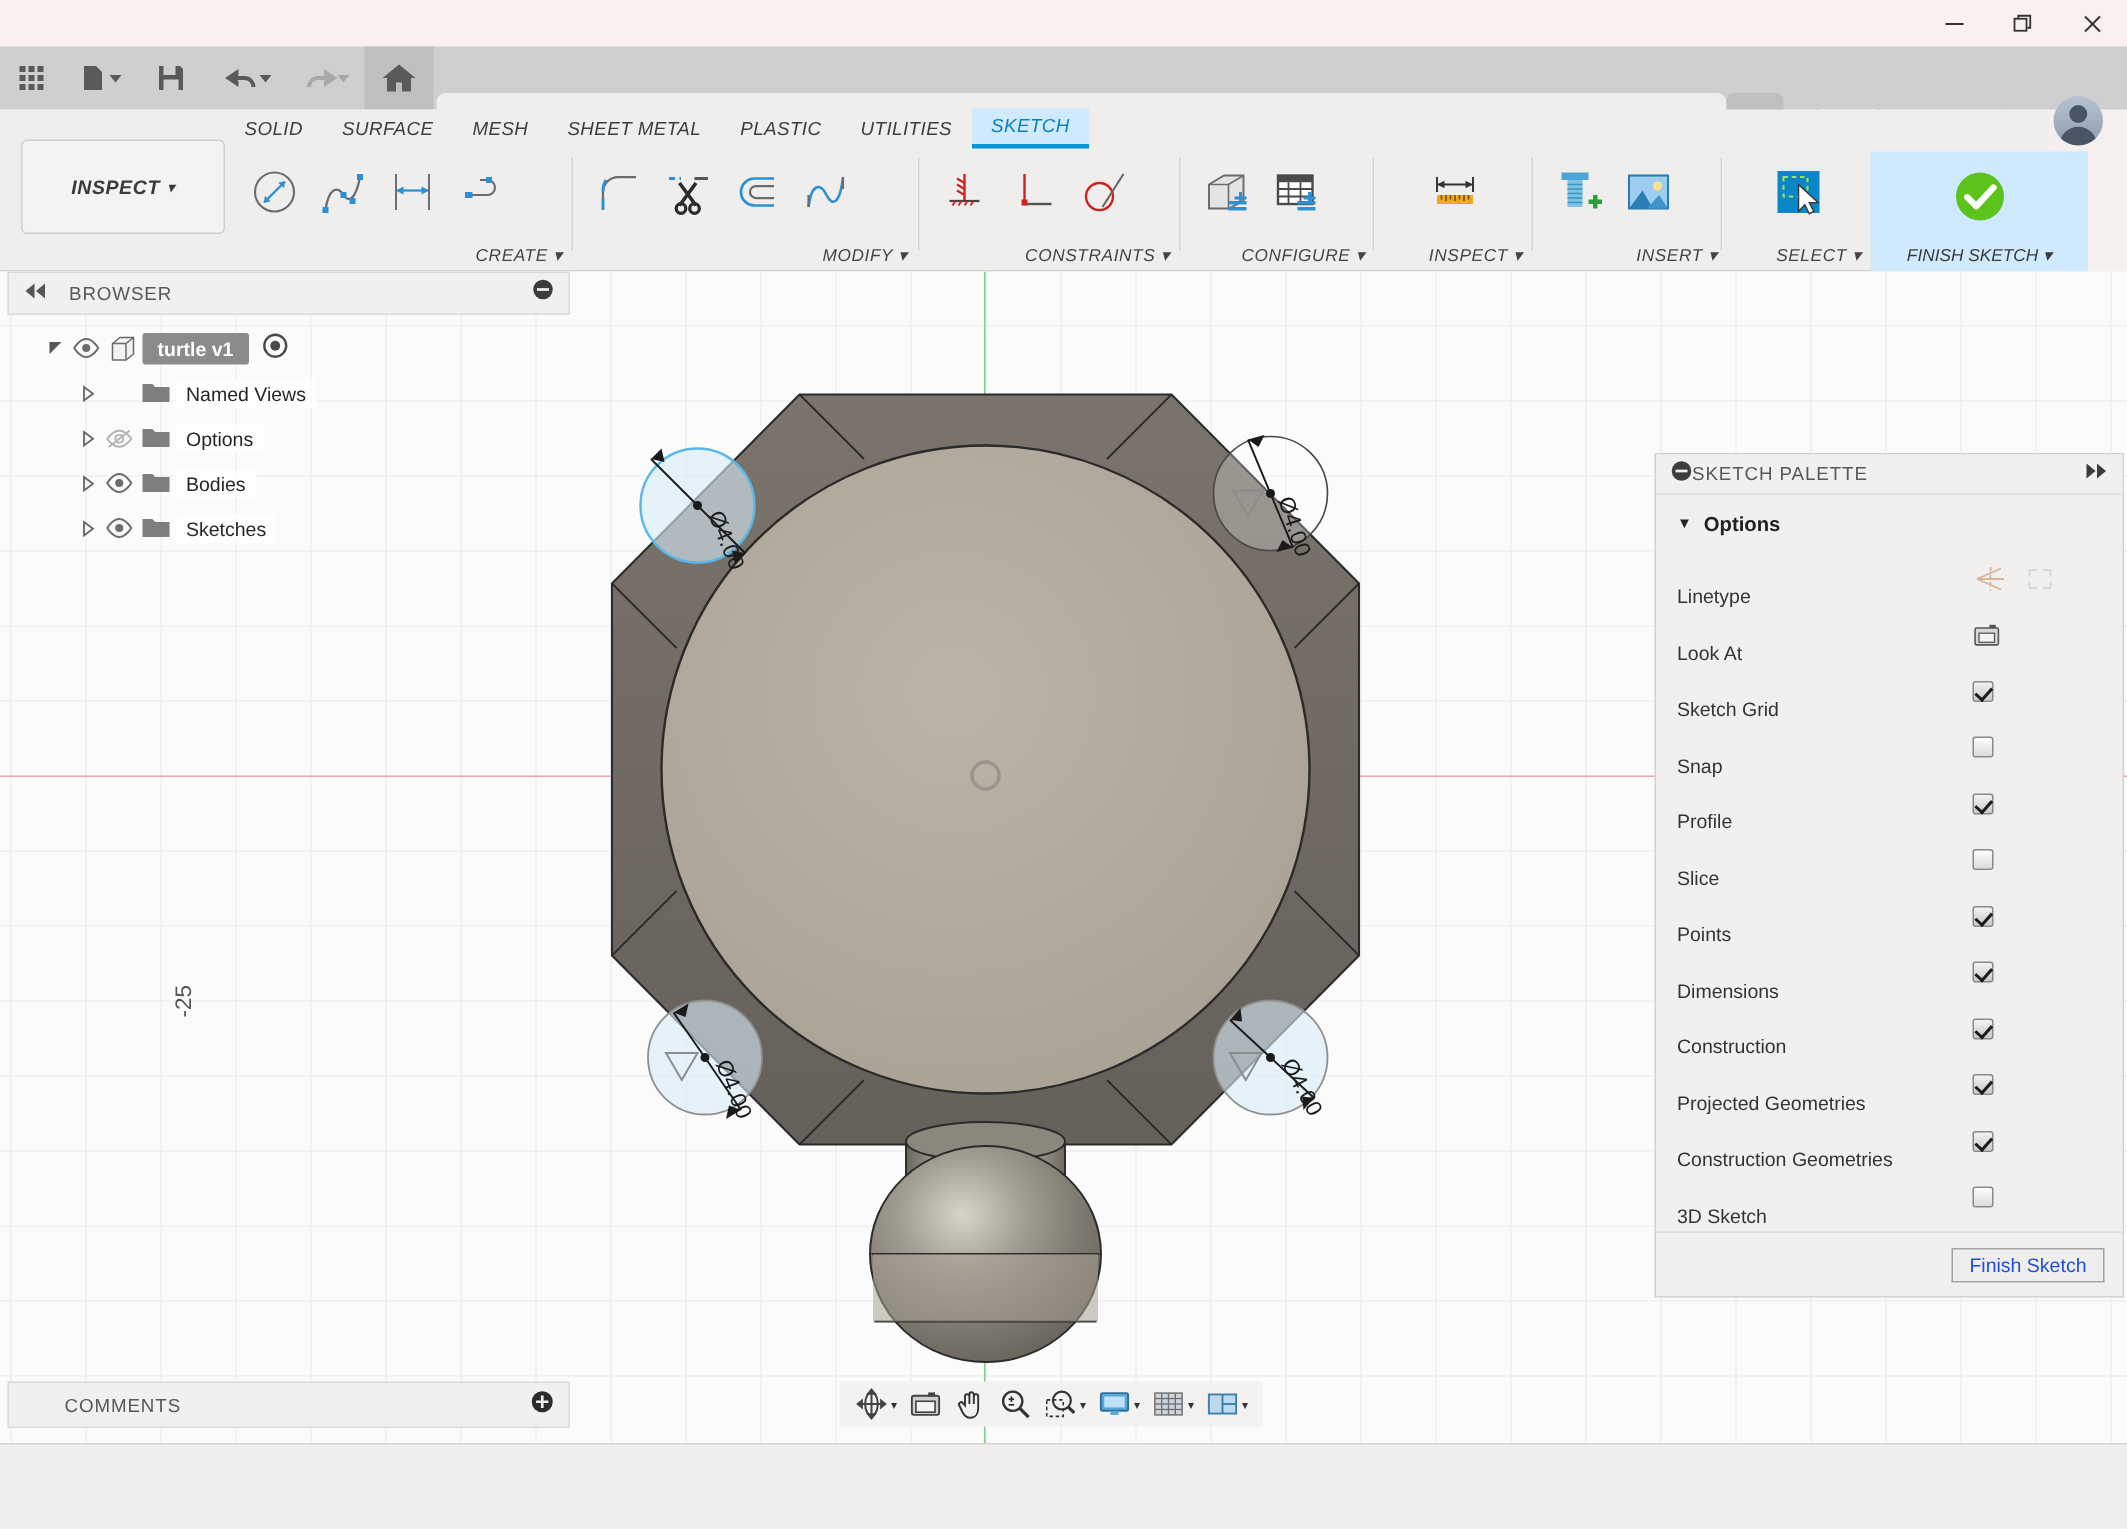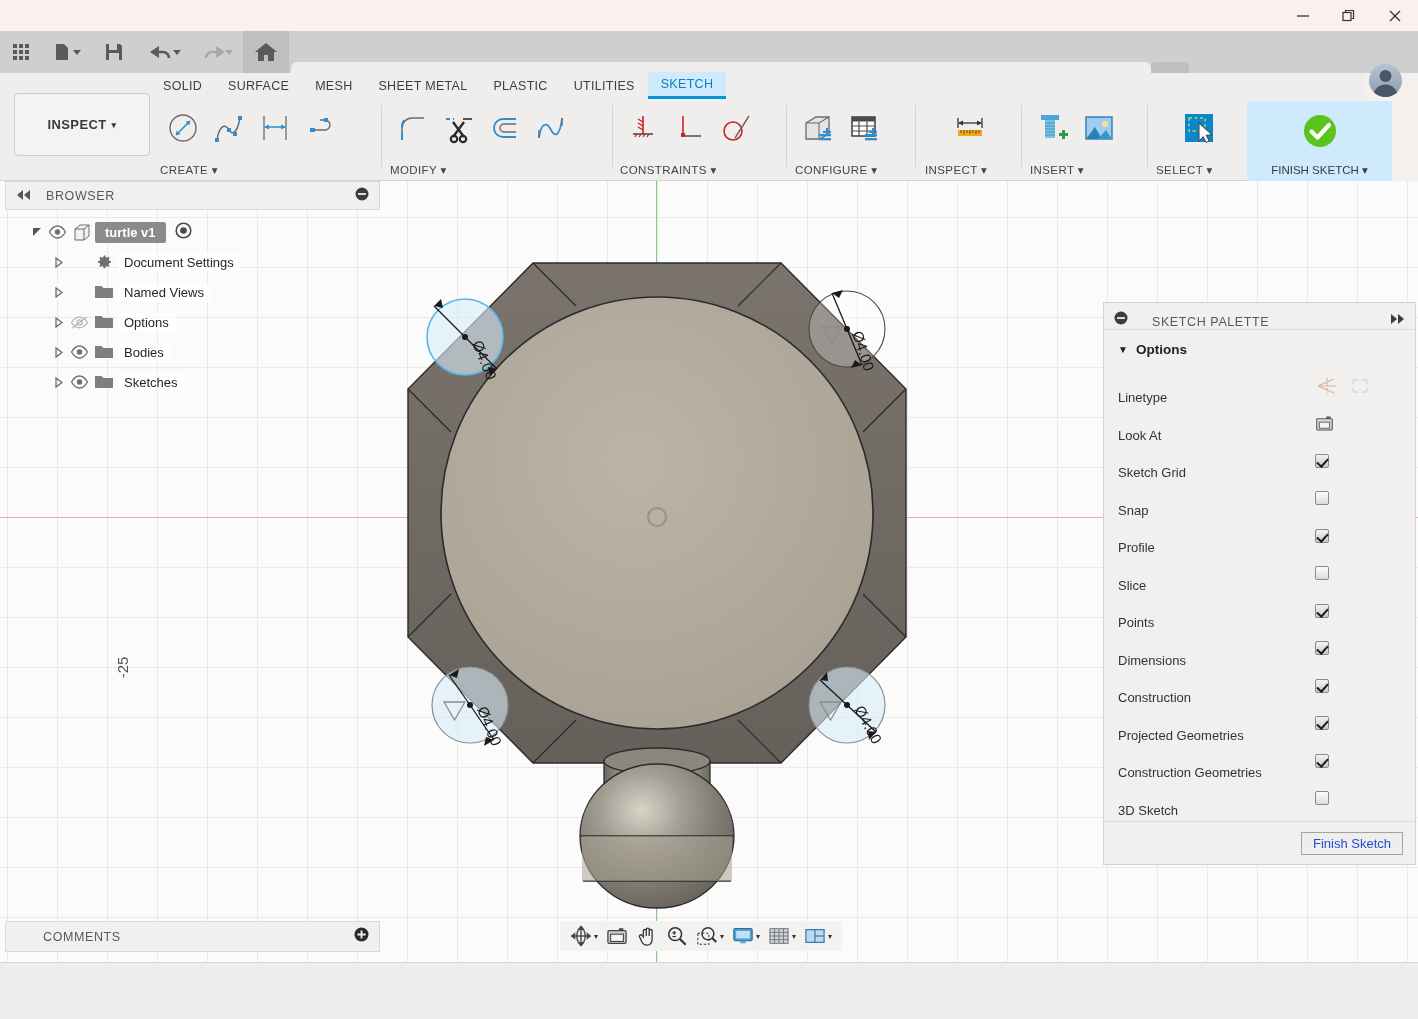--- a/index.html
+++ b/index.html
@@ -31,34 +31,34 @@
   .tabclose{ position:absolute; right:18px; top:12px; width:18px; height:18px; cursor:pointer;}
   .plustab{ position:absolute; left:1151px; top:31px; width:38px; height:42px; background:#bfbfbf;
             display:flex; align-items:center; justify-content:center; border-radius:5px 5px 0 0;}
   .ricon{ position:absolute; top:36px; width:32px; height:32px; display:flex; align-items:center; justify-content:center;}
   .avatar{ position:absolute; left:1369px; top:33px; width:33px; height:33px; border-radius:50%;
            background:linear-gradient(#b7c3d1,#8c9cae); overflow:hidden; }
 
   
   .ribbon{
     position:absolute; left:0; top:73px; width:1366px; height:108px;
-    background:#f0eeec; border-bottom:1px solid #d2d0ce;
+    background:#f0eeec; border-bottom:1px solid #d2d0ce;font-style:italic;
   }
   .ribtabs{ position:absolute; left:150px; top:0px; height:25px; display:flex; align-items:center; }
   .ribtab{ font-size:12.5px; color:#3d3d3d; letter-spacing:.3px; padding:5px 13px; cursor:pointer; white-space:nowrap;}
   .ribtab.active{ background:#cfeafc; color:#0d7fc4; border-bottom:3px solid #0696d7; font-weight:normal;}
   .designbox{
     position:absolute; left:14px; top:20px; width:136px; height:63px;
     border:1px solid #cfcdcb; border-radius:4px; background:#f5f3f1;
     display:flex; align-items:center; justify-content:center;
     font-size:13px; font-weight:bold; color:#3a3a3a; letter-spacing:.4px; cursor:pointer;
   }
   .panel{ position:absolute; top:30px; height:78px; }
   .panel .tools{ display:flex; align-items:flex-start; height:52px; }
-  .panel .plabel{ position:absolute; bottom:4px; width:100%; text-align:left;
+  .panel .plabel{ position:absolute; bottom:4px; width:100%; text-align:right;
                   font-size:11.5px; color:#444; letter-spacing:.4px; white-space:nowrap;}
   .tool{ width:46px; height:50px; display:flex; align-items:center; justify-content:center; cursor:pointer;}
   .vsep{ position:absolute; top:32px; width:1px; height:62px; background:#d6d4d2; }
   .finishbox{ position:absolute; left:1247px; top:28px; width:145px; height:80px; background:#cfeafc; cursor:pointer;}
   .finishbox .plabel{ position:absolute; bottom:4px; width:100%; text-align:center; font-size:11.5px; color:#3a3a3a;}
 
   
   .canvas{
     position:absolute; left:0; top:181px; width:1418px; height:781px;
     background:#fbfbfb; overflow:hidden;
@@ -97,21 +97,21 @@
   .rootrow .rowlabel{ background:#8b8b8b; color:#fff; font-weight:bold; padding:3px 10px;}
 
   
   .comments{ position:absolute; left:5px; top:921px; width:375px; height:31px;
              background:#f2f0ee; border:1px solid #dcdad8; display:flex; align-items:center; padding:0 10px;}
   .comments .ctxt{ font-size:12.5px; color:#585858; letter-spacing:.6px; flex:1; margin-left:27px;}
 
   
   .palette{ position:absolute; left:1103px; top:302px; width:313px;
             background:#f2f0ee; border:1px solid #d4d2d0; }
-  .phead{ height:27px; display:flex; align-items:flex-end; padding:0 10px; gap:24px;
+  .phead{ height:27px; display:flex; align-items:center; padding:0 10px; gap:0;
           border-bottom:1px solid #dedcda; background:#f2f0ee;}
   .phead .ptxt{ font-size:12.5px; color:#585858; letter-spacing:.6px; flex:1;}
   .pbody{ padding:6px 0 4px 0; border-bottom:1px solid #dedcda;}
   .optshdr{ display:flex; align-items:center; gap:8px; padding:6px 0 10px 14px;
             font-size:13.5px; color:#222; font-weight:bold;}
   .prow{ display:flex; align-items:center; height:37.5px; padding-left:14px; font-size:13px; color:#333;}
   .prow .plbl{ flex:1;margin-top:24px; }
   .prow .pctl{ width:100px; display:flex; align-items:center; }
   .cbx{ width:14px; height:14px; border:1px solid #8a8a8a; border-radius:2px;
         background:linear-gradient(#fdfdfd,#dcdcdc); position:relative; cursor:pointer;}
@@ -645,35 +645,20 @@
       </div>
       <div id="browser-rows">
           <div class="brow" style="padding-left: 46px;">
             <span class="arrow">
               <svg width="10" height="11" viewBox="0 0 10 11" fill="none" stroke="#666" stroke-width="1.2">
                 <path d="M2 1 L8 5.5 L2 10 Z"></path>
               </svg>
             </span>
             <span class="eye"></span>
             <span class="ficon">
-              <svg width="17" height="17" viewBox="0 0 24 24" fill="#707070">
-  <path d="M12 8.5 a3.5 3.5 0 1 0 0 7 a3.5 3.5 0 0 0 0 -7 z m0 1.9 a1.6 1.6 0 1 1 0 3.2 a1.6 1.6 0 0 1 0 -3.2 z"></path>
-  <path d="M10.8 2 h2.4 l.4 2.3 a8 8 0 0 1 2 .82 l1.95 -1.3 l1.7 1.7 l-1.3 1.95 a8 8 0 0 1 .82 2 l2.3 .4 v2.4 l-2.3 .4 a8 8 0 0 1 -.82 2 l1.3 1.95 l-1.7 1.7 l-1.95 -1.3 a8 8 0 0 1 -2 .82 l-.4 2.3 h-2.4 l-.4 -2.3 a8 8 0 0 1 -2 -.82 l-1.95 1.3 l-1.7 -1.7 l1.3 -1.95 a8 8 0 0 1 -.82 -2 l-2.3 -.4 v-2.4 l2.3 -.4 a8 8 0 0 1 .82 -2 l-1.3 -1.95 l1.7 -1.7 l1.95 1.3 a8 8 0 0 1 2 -.82 z"></path>
-              </svg>
-            </span>
-            <span class="rowlabel">Document Settings</span>
-          </div>
-          <div class="brow" style="padding-left: 46px;">
-            <span class="arrow">
-              <svg width="10" height="11" viewBox="0 0 10 11" fill="none" stroke="#666" stroke-width="1.2">
-                <path d="M2 1 L8 5.5 L2 10 Z"></path>
-              </svg>
-            </span>
-            <span class="eye"></span>
-            <span class="ficon">
               <svg width="20" height="16" viewBox="0 0 20 16" fill="#7e7e7e">
   <path d="M1 2 h6.5 l2 2 h9.5 v10 h-18 z"></path>
               </svg>
             </span>
             <span class="rowlabel">Named Views</span>
           </div>
           <div class="brow" style="padding-left: 46px;">
             <span class="arrow">
               <svg width="10" height="11" viewBox="0 0 10 11" fill="none" stroke="#666" stroke-width="1.2">
                 <path d="M2 1 L8 5.5 L2 10 Z"></path>

